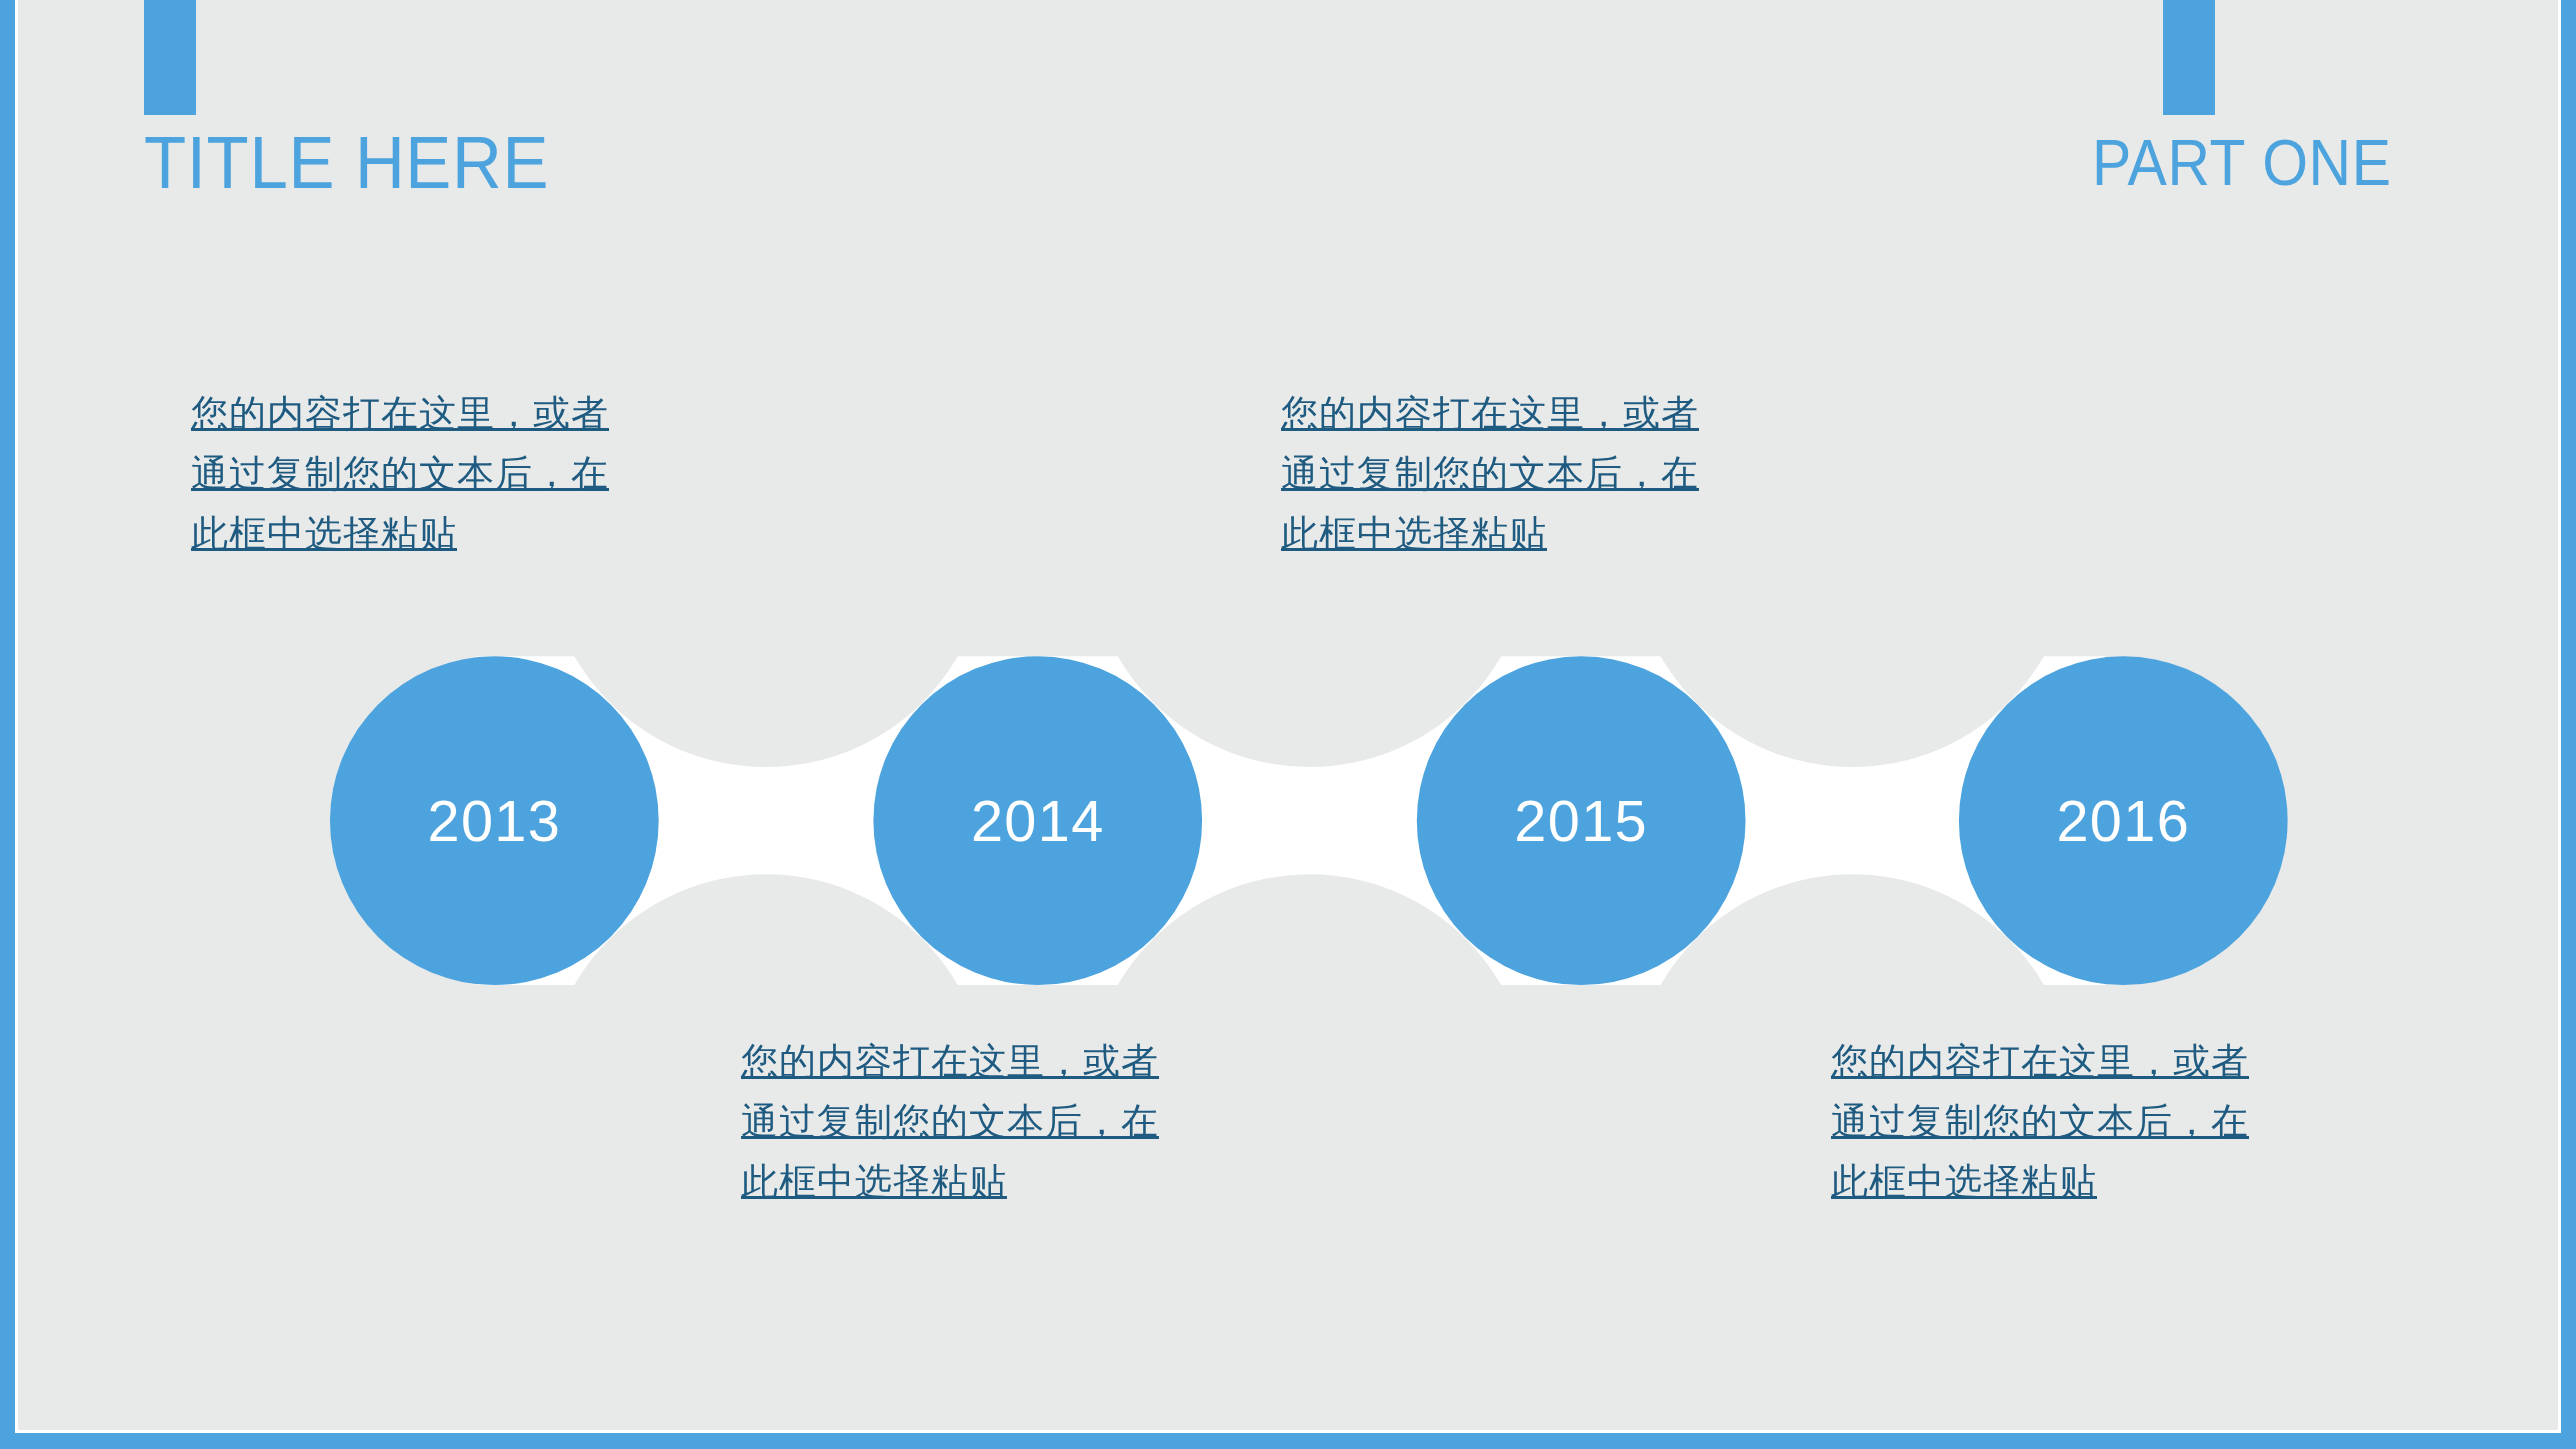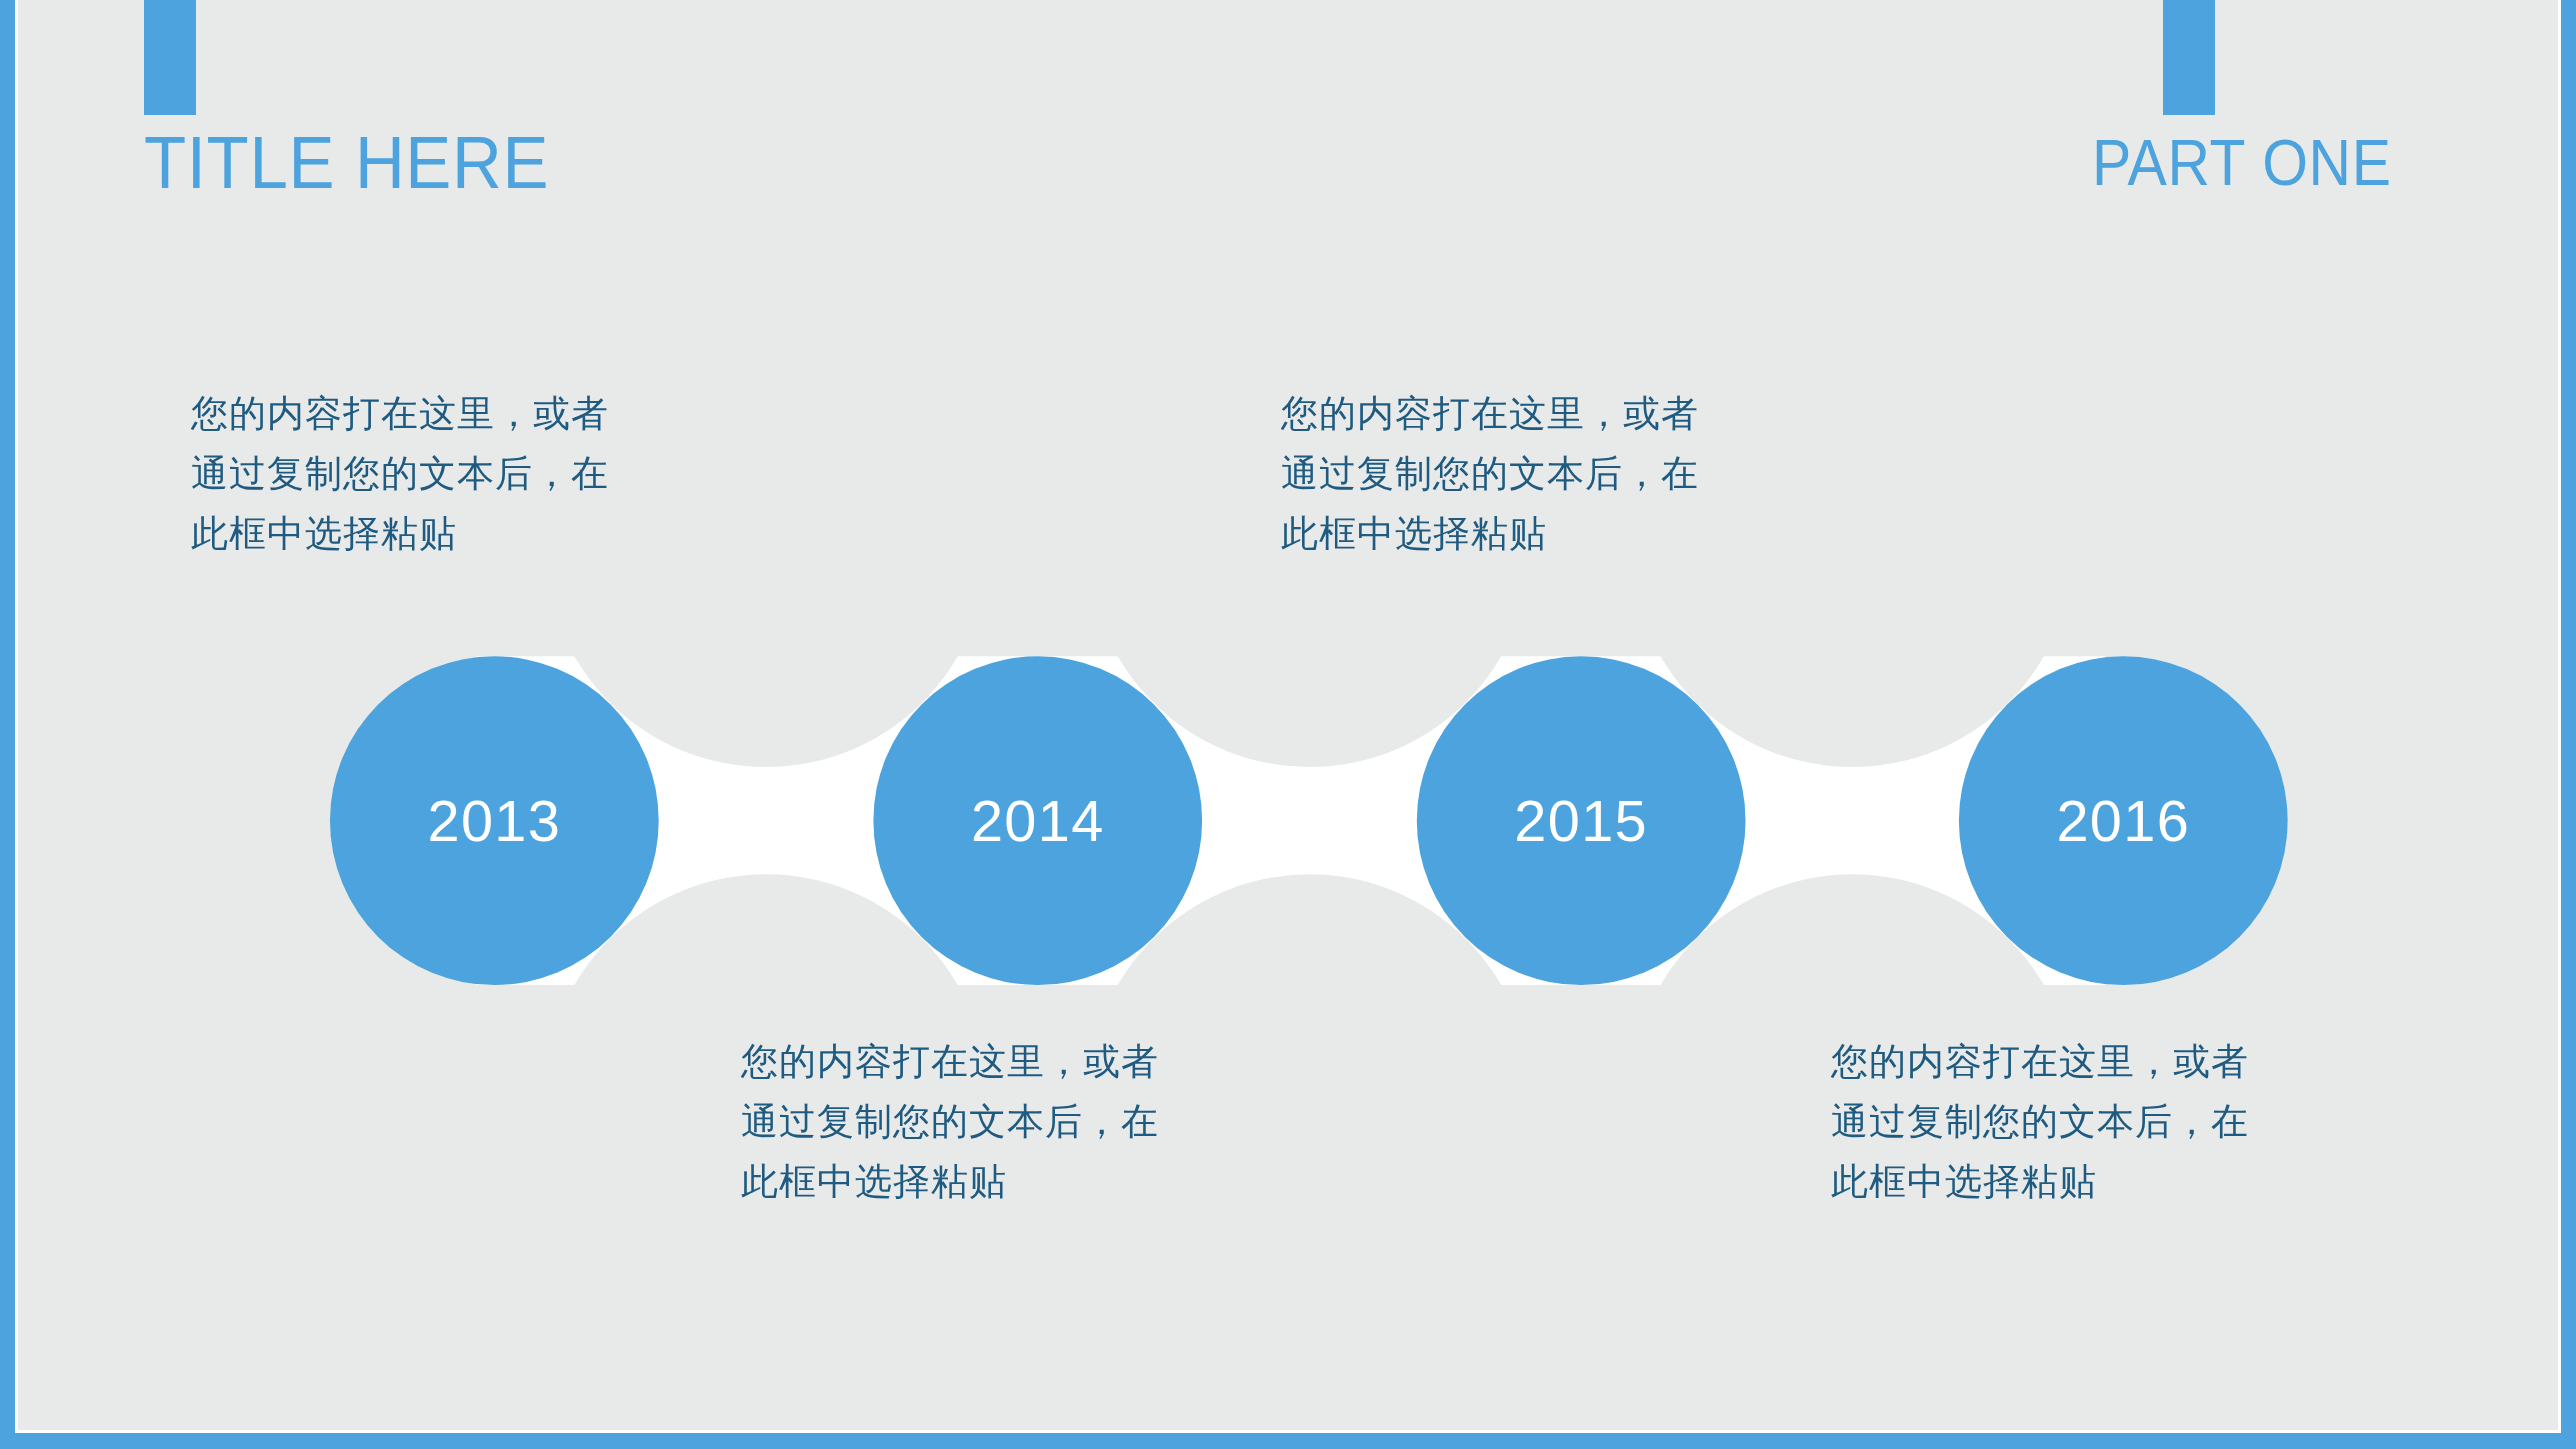--- a/index.html
+++ b/index.html
@@ -91,20 +91,21 @@
 
   
   .caption {
     position: absolute;
     color: #1f5b80;
     font-size: 37px;
     line-height: 1.62;
     white-space: pre-line;
     font-weight: 400;
     letter-spacing: 1px;
+    text-decoration: underline;
   }
   #cap-2013 { left: 173px;  top: 384px; }
   #cap-2015 { left: 1263px; top: 384px; }
   #cap-2014 { left: 723px; top: 1032px; }
   #cap-2016 { left: 1813px; top: 1032px; }
 </style>
 </head>
 <body>
 
 <div id="slide">

